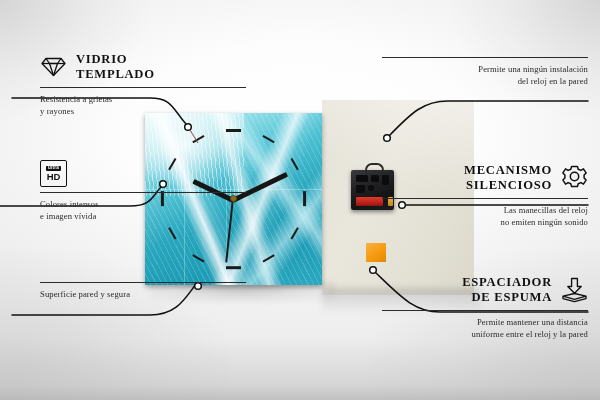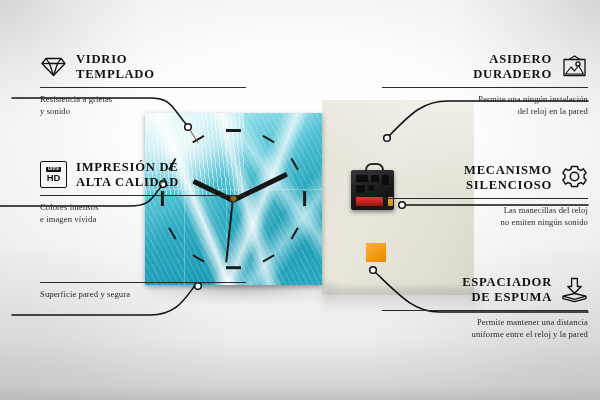--- a/index.html
+++ b/index.html
@@ -250,59 +250,43 @@
             <path d="M21,2.5 L17.5,7.5 L13.5,19.5"></path>
             <path d="M9.5,7.5 L17.5,7.5"></path>
           </g>
         </svg>
       </span>
       <span class="ftitle">VIDRIO
 TEMPLADO</span>
     </div>
     <div class="frule"></div>
     <div class="fdesc">Resistencia a grietas
-y sonido</div>
+y rayones</div>
   </div>
 
   <div class="feature left" style="top:160px;">
     <div class="fhead">
       <span class="ficon">
         <span class="hd-badge">
           <span class="u">ultra</span>
           <span class="h">HD</span>
         </span>
       </span>
-      <span class="ftitle">IMPRESIÓN DE
-ALTA CALIDAD</span>
     </div>
     <div class="frule"></div>
     <div class="fdesc">Colores intensos
 e imagen vívida</div>
   </div>
 
   <div class="feature left" style="top:277px;">
     <div class="frule"></div>
     <div class="fdesc">Superficie pared y segura</div>
   </div>
 
   <div class="feature right" style="top:52px;">
-    <div class="fhead">
-      <span class="ftitle">ASIDERO
-DURADERO</span>
-      <span class="ficon">
-        <svg width="27" height="24" viewBox="0 0 27 24">
-          <g fill="none" stroke="#111" stroke-width="1.3" stroke-linejoin="round">
-            <path d="M8,4.5 L13.5,1 L19,4.5"></path>
-            <rect x="3" y="4.5" width="21" height="16"></rect>
-            <path d="M4.5,19 L10,12 L13.5,16 L17.5,10.5 L22.5,19 Z" stroke-width="1.15"></path>
-            <circle cx="17" cy="9" r="2.1"></circle>
-          </g>
-        </svg>
-      </span>
-    </div>
     <div class="frule"></div>
     <div class="fdesc">Permite una ningún instalación
 del reloj en la pared</div>
   </div>
 
   <div class="feature right" style="top:275px;">
     <div class="fhead">
       <span class="ftitle">ESPACIADOR
 DE ESPUMA</span>
       <span class="ficon">

